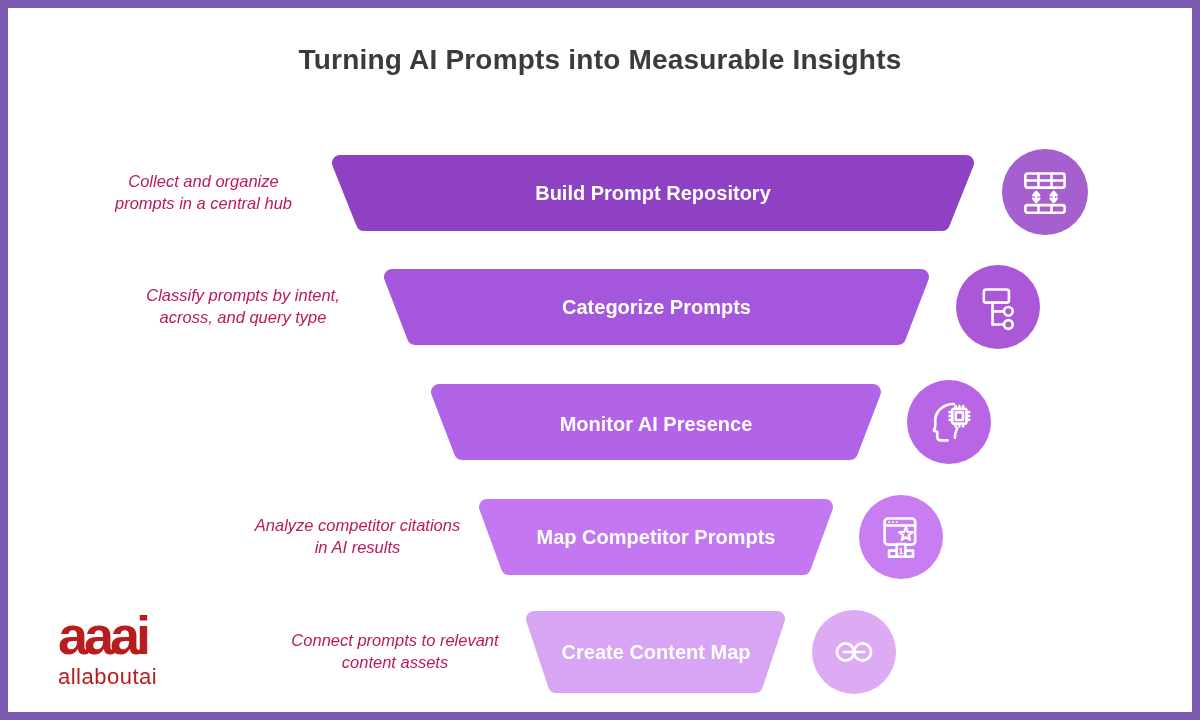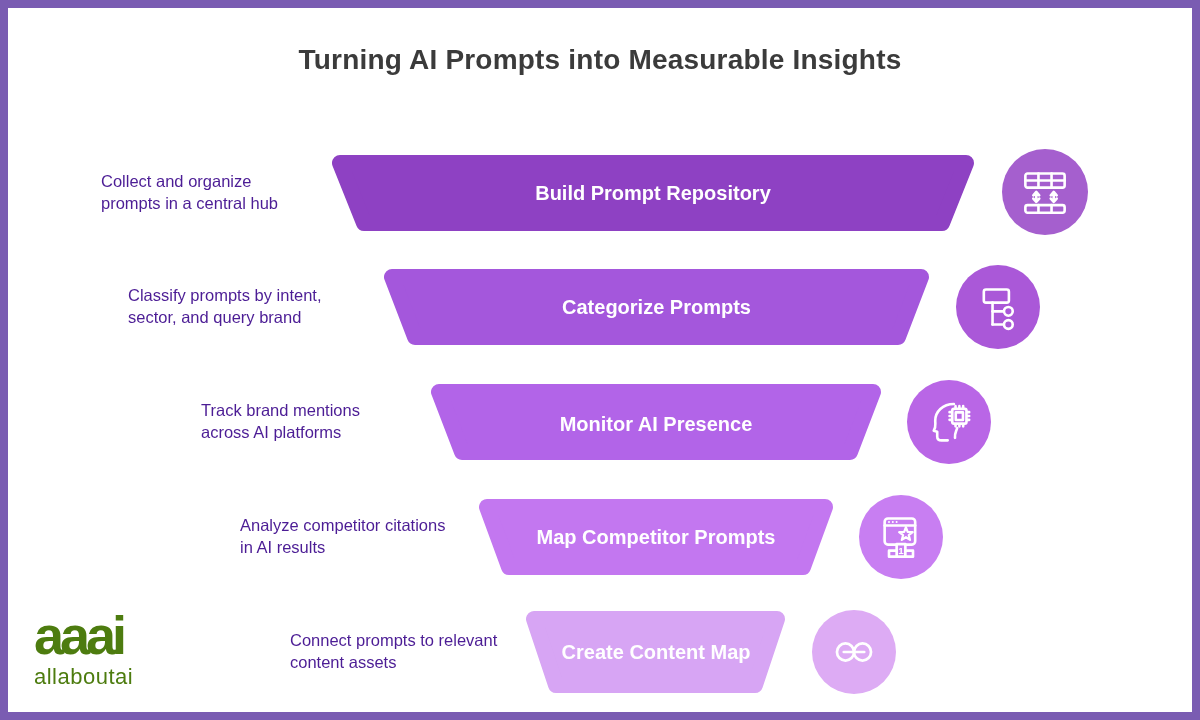--- a/index.html
+++ b/index.html
@@ -1,21 +1,21 @@
 <!DOCTYPE html>
 <html><head>
 <meta charset="utf-8">
 <style>
   html,body{margin:0;padding:0;background:#fff;}
   body{width:1200px;height:720px;overflow:hidden;font-family:"Liberation Sans",sans-serif;}
   .frame{position:relative;width:1184px;height:704px;border:8px solid #f97316;background:#ffffff;}
   .title{position:absolute;left:0;top:36px;width:100%;text-align:center;
          font-size:28px;font-weight:700;color:#3b3b3b;letter-spacing:.2px;}
   .desc{position:absolute;display:flex;align-items:center;justify-content:flex-end;
-        text-align:left;color:#4c1d95;font-size:16.5px;line-height:1.32;}
+        text-align:center;color:#be185d;font-size:16.5px;line-height:1.32;font-style:italic;}
   .seg{position:absolute;overflow:visible;}
   .seg-label{position:absolute;display:flex;align-items:center;justify-content:center;
              color:#ffffff;font-weight:700;font-size:20px;text-align:right;line-height:1.25;}
   .seg-label span{display:inline-block;}
   .badge{position:absolute;border-radius:50%;display:flex;align-items:center;justify-content:center;}
   .badge svg{display:block;}
   .icon-stroke{stroke:#ffffff;stroke-width:2.4;fill:none;stroke-linecap:round;stroke-linejoin:round;}
   .logo{position:absolute;left:26px;top:600px;}
   .logo-mark{font-size:54px;font-weight:700;letter-spacing:-4px;line-height:1;}
   .logo-text{font-size:22px;letter-spacing:.5px;margin-top:2px;font-weight:400;}
@@ -43,41 +43,40 @@
         <line x1="4" y1="11.5" x2="40" y2="11.5"></line>
         <path d="M14 22.5 V30.5 M11.3 25 L14 22 L16.7 25 M11.3 28 L14 31 L16.7 28"></path>
         <path d="M30 22.5 V30.5 M27.3 25 L30 22 L32.7 25 M27.3 28 L30 31 L32.7 28"></path>
         <rect x="4" y="34" width="36" height="7" rx="2"></rect>
         <line x1="16" y1="34" x2="16" y2="41"></line>
         <line x1="28" y1="34" x2="28" y2="41"></line>
       </g>
     </svg>
   </div>
 
-  <div class="desc" style="left:120px;top:261px;width:230px;height:76px;">Classify prompts by intent, sector, and query brand</div>
+  <div class="desc" style="left:120px;top:261px;width:230px;height:76px;">Classify prompts by intent, across, and query type</div>
   <svg class="seg" style="left:374px;top:261px;" width="549" height="76">
     <polygon points="10,8 539,8 516,68 33,68" stroke-width="16" stroke-linejoin="round" fill="#a457dc" stroke="#a457dc"></polygon>
   </svg>
   <div class="seg-label" style="left:374px;top:261px;width:549px;height:76px;">
     <span>Categorize Prompts</span>
   </div>
   <div class="badge" style="left: 948px; top: 257px; width: 84px; height: 84px; background: rgb(170, 88, 216);">
     <svg width="48" height="48" viewBox="0 0 44 44">
       <g class="icon-stroke">
         <rect x="9" y="6" width="23" height="12" rx="2"></rect>
         <path d="M17 18 V38"></path>
         <path d="M17 26 H27"></path>
         <circle cx="31.5" cy="26" r="4"></circle>
         <path d="M17 38 H27"></path>
         <circle cx="31.5" cy="38" r="4"></circle>
       </g>
     </svg>
   </div>
 
-  <div class="desc" style="left:193px;top:376px;width:205px;height:76px;">Track brand mentions across AI platforms</div>
   <svg class="seg" style="left:421px;top:376px;" width="454" height="76">
     <polygon points="10,8 444,8 421,68 33,68" stroke-width="16" stroke-linejoin="round" fill="#b264e8" stroke="#b264e8"></polygon>
   </svg>
   <div class="seg-label" style="left:421px;top:376px;width:454px;height:80px;">
     <span>Monitor AI Presence</span>
   </div>
   <div class="badge" style="left: 899px; top: 372px; width: 84px; height: 84px; background: rgb(185, 102, 230);">
     <svg width="48" height="48" viewBox="0 0 44 44">
       <g class="icon-stroke" stroke-width="2.2">
         <path d="M26.5 5.5 C16 5.5 9.5 12.8 9.4 20.6 C9.3 24.4 10.4 26.3 8 30 L11.2 31 L11.2 35.2 C11.2 37.6 13 38.8 15.2 38.8 L20.8 38.8"></path>
@@ -85,21 +84,21 @@
         <path d="M28 7.5 V10 M31.5 7.5 V10 M35 7.5 V10"></path>
         <path d="M28 23.5 V26 M31.5 23.5 V26 M35 23.5 V26"></path>
         <path d="M22.5 13 H25 M22.5 16.5 H25 M22.5 20 H25"></path>
         <path d="M38 13 H40.5 M38 16.5 H40.5 M38 20 H40.5"></path>
         <rect x="25" y="10" width="13" height="13.5" rx="1.5" fill="#b966e6"></rect>
         <rect x="28.2" y="13.2" width="6.6" height="7"></rect>
       </g>
     </svg>
   </div>
 
-  <div class="desc" style="left:232px;top:491px;width:215px;height:76px;">Analyze competitor citations in AI results</div>
+  <div class="desc" style="left:242px;top:491px;width:215px;height:76px;">Analyze competitor citations in AI results</div>
   <svg class="seg" style="left:469px;top:491px;" width="358" height="76">
     <polygon points="10,8 348,8 326,68 32,68" stroke-width="16" stroke-linejoin="round" fill="#c377f0" stroke="#c377f0"></polygon>
   </svg>
   <div class="seg-label" style="left:469px;top:491px;width:358px;height:76px;">
     <span>Map Competitor Prompts</span>
   </div>
   <div class="badge" style="left: 851px; top: 487px; width: 84px; height: 84px; background: rgb(200, 126, 242);">
     <svg width="48" height="48" viewBox="0 0 44 44">
       <g class="icon-stroke" stroke-width="2.2">
         <rect x="7" y="5" width="28" height="24" rx="3"></rect>
@@ -126,18 +125,18 @@
   <div class="badge" style="left: 804px; top: 602px; width: 84px; height: 84px; background: rgb(221, 171, 244);">
     <svg width="50" height="50" viewBox="0 0 44 44">
       <g class="icon-stroke" stroke-width="2.6">
         <circle cx="14.5" cy="22" r="7.5"></circle>
         <circle cx="29.5" cy="22" r="7.5"></circle>
         <line x1="13" y1="22" x2="31" y2="22"></line>
       </g>
     </svg>
   </div>
 
-  <div class="logo" style="color: #4d7c0f;">
+  <div class="logo" style="color: #b91c1c; margin-left: 24px;">
     <div class="logo-mark">aaai</div>
     <div class="logo-text">allaboutai</div>
   </div>
 
 </div>
 
 </body></html>

